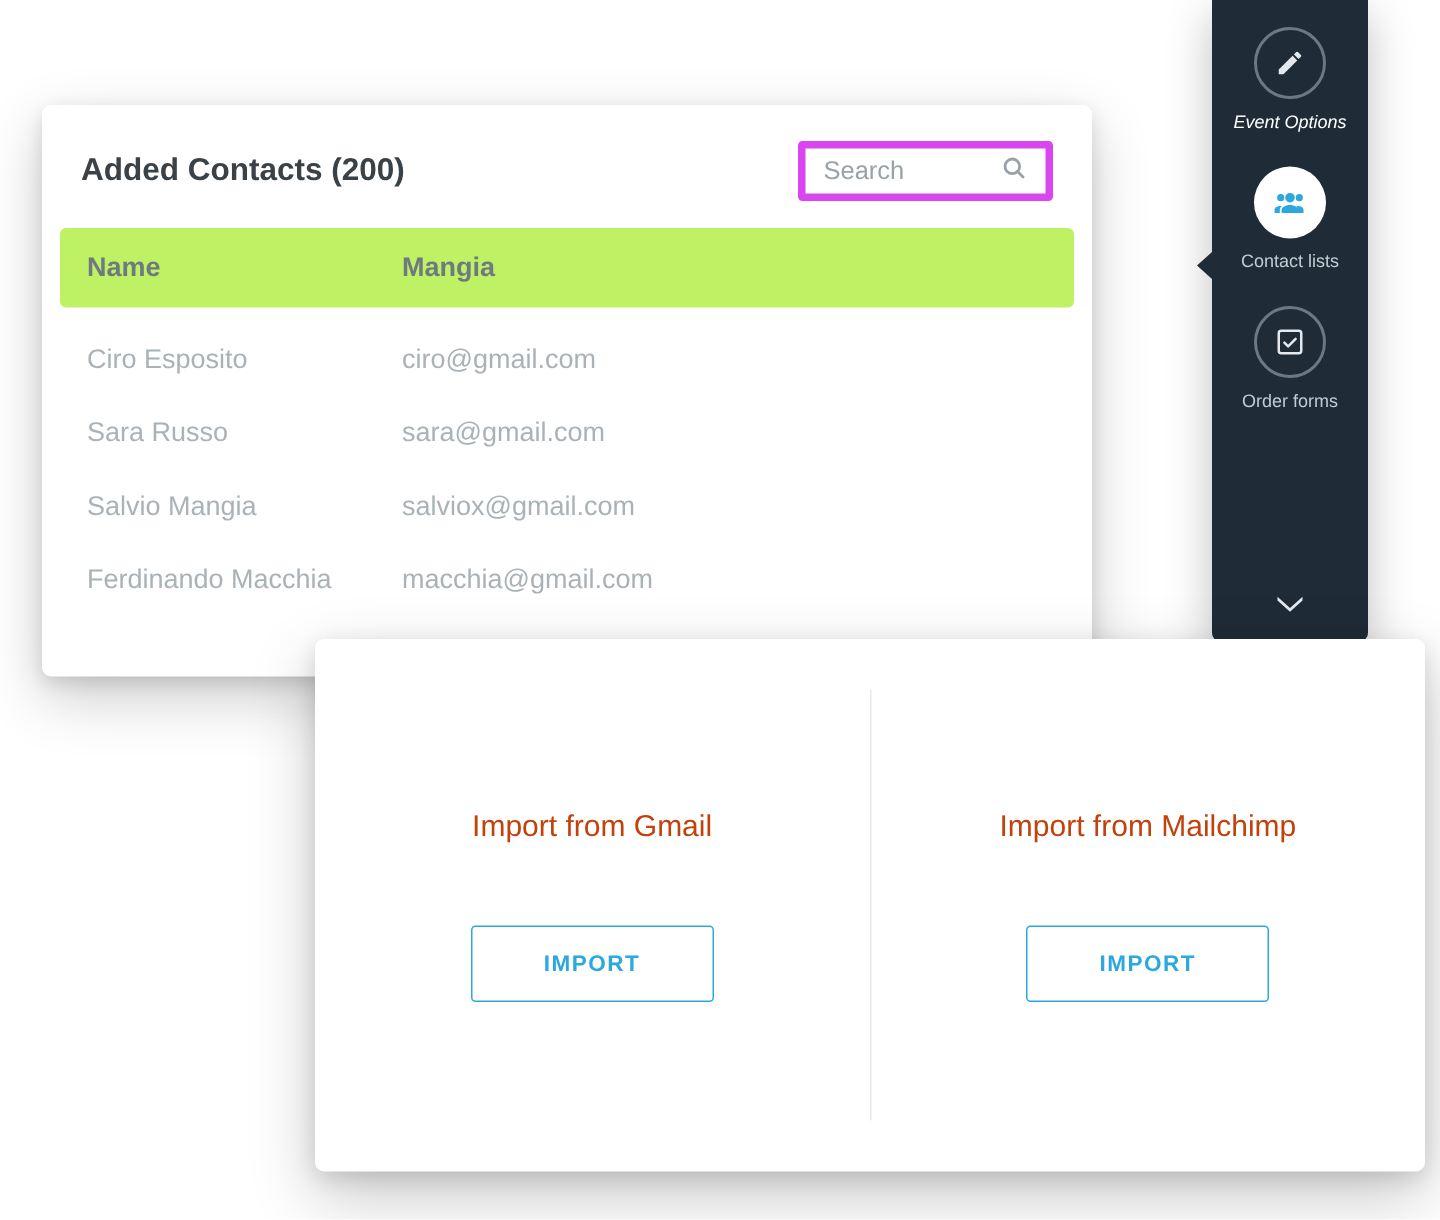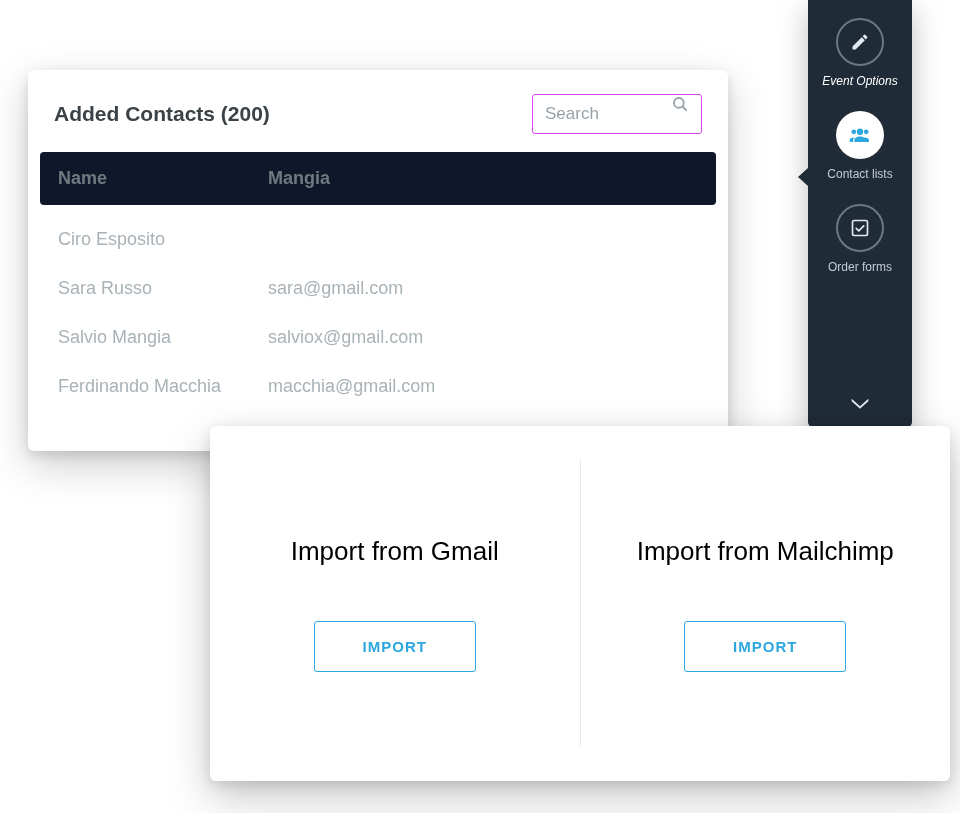--- a/index.html
+++ b/index.html
@@ -30,23 +30,24 @@
     padding: 24px 26px 18px 26px;
   }
   .contacts-title {
     font-size: 21px;
     font-weight: 700;
     color: #3a4247;
   }
   .search-box {
     width: 170px;
     height: 40px;
-    border: 1px solid #d946ef;
+    border: 5px solid #d946ef;
     border-radius: 3px;
     display: flex;
+    align-items: center;
     padding: 0 12px;
     background: #fff;
   }
   .search-input {
     border: none;
     outline: none;
     font-size: 17px;
     color: #98a2a8;
     width: 100%;
     background: transparent;
@@ -55,21 +56,21 @@
   .search-icon {
     color: #98a2a8;
     flex-shrink: 0;
   }
 
   .table-wrap {
     padding: 0 12px;
   }
   .table-head {
     display: flex;
-    background: #0f172a;
+    background: #bef264;
     border-radius: 4px;
     padding: 16px 18px;
   }
   .col-name-h,
   .col-email-h {
     font-size: 18px;
     font-weight: 700;
     color: #6f7a80;
   }
   .col-name-h { width: 210px; }
@@ -170,22 +171,22 @@
     align-items: center;
     justify-content: center;
     gap: 34px;
   }
   .import-divider {
     width: 1px;
     background: #e5e9eb;
     margin: 34px 0;
   }
   .import-title {
-    font-size: 26px;
-    color: #000000;
+    font-size: 20px;
+    color: #c2410c;
     font-weight: 400;
   }
   .import-btn {
     border: 1.5px solid #2da7df;
     color: #2da7df;
     background: #fff;
     font-size: 15px;
     font-weight: 700;
     letter-spacing: 1px;
     padding: 16px 48px;
@@ -211,20 +212,21 @@
     </div>
   </div>
   <div class="table-wrap">
     <div class="table-head">
       <div class="col-name-h">Name</div>
       <div class="col-email-h">Mangia</div>
     </div>
     <div class="table-body">
       <div class="table-row">
         <div class="cell-name">Ciro Esposito</div>
+        <div class="cell-email">ciro@gmail.com</div>
       </div>
       <div class="table-row">
         <div class="cell-name">Sara Russo</div>
         <div class="cell-email">sara@gmail.com</div>
       </div>
       <div class="table-row">
         <div class="cell-name">Salvio Mangia</div>
         <div class="cell-email">salviox@gmail.com</div>
       </div>
       <div class="table-row">

